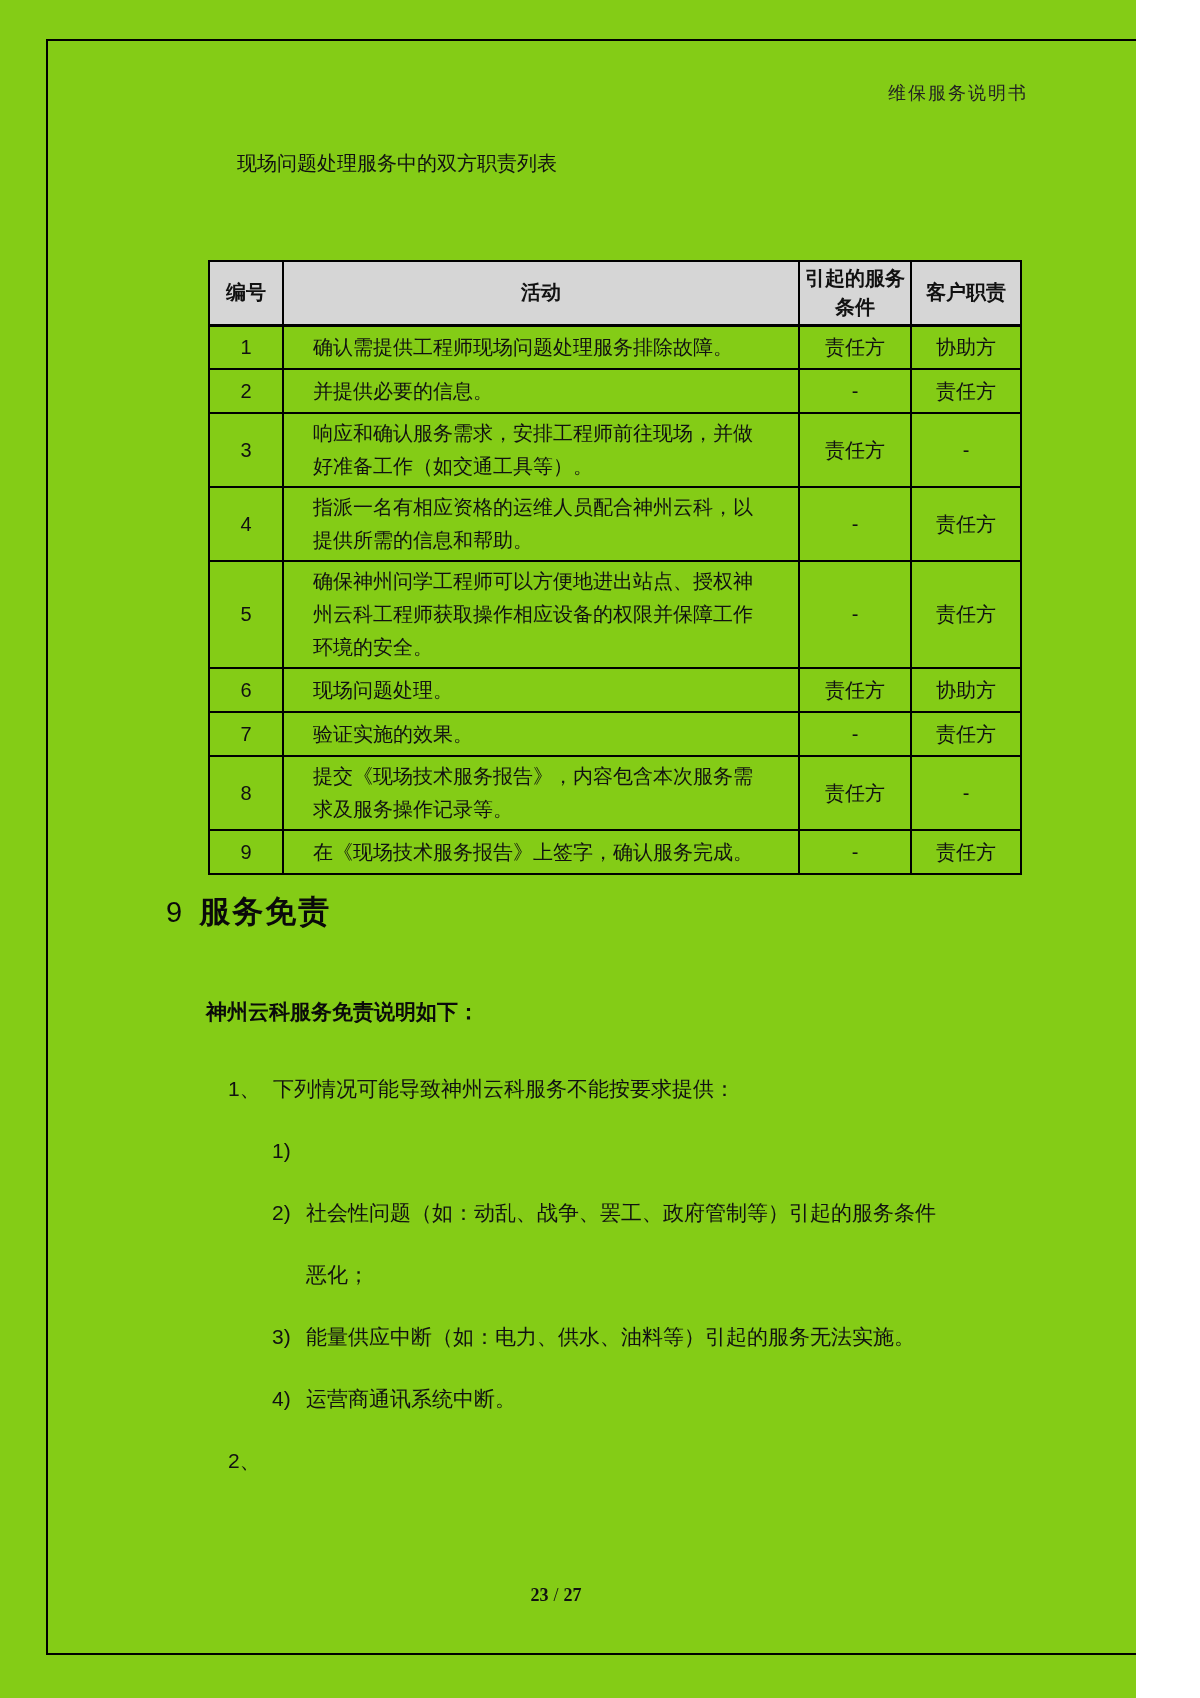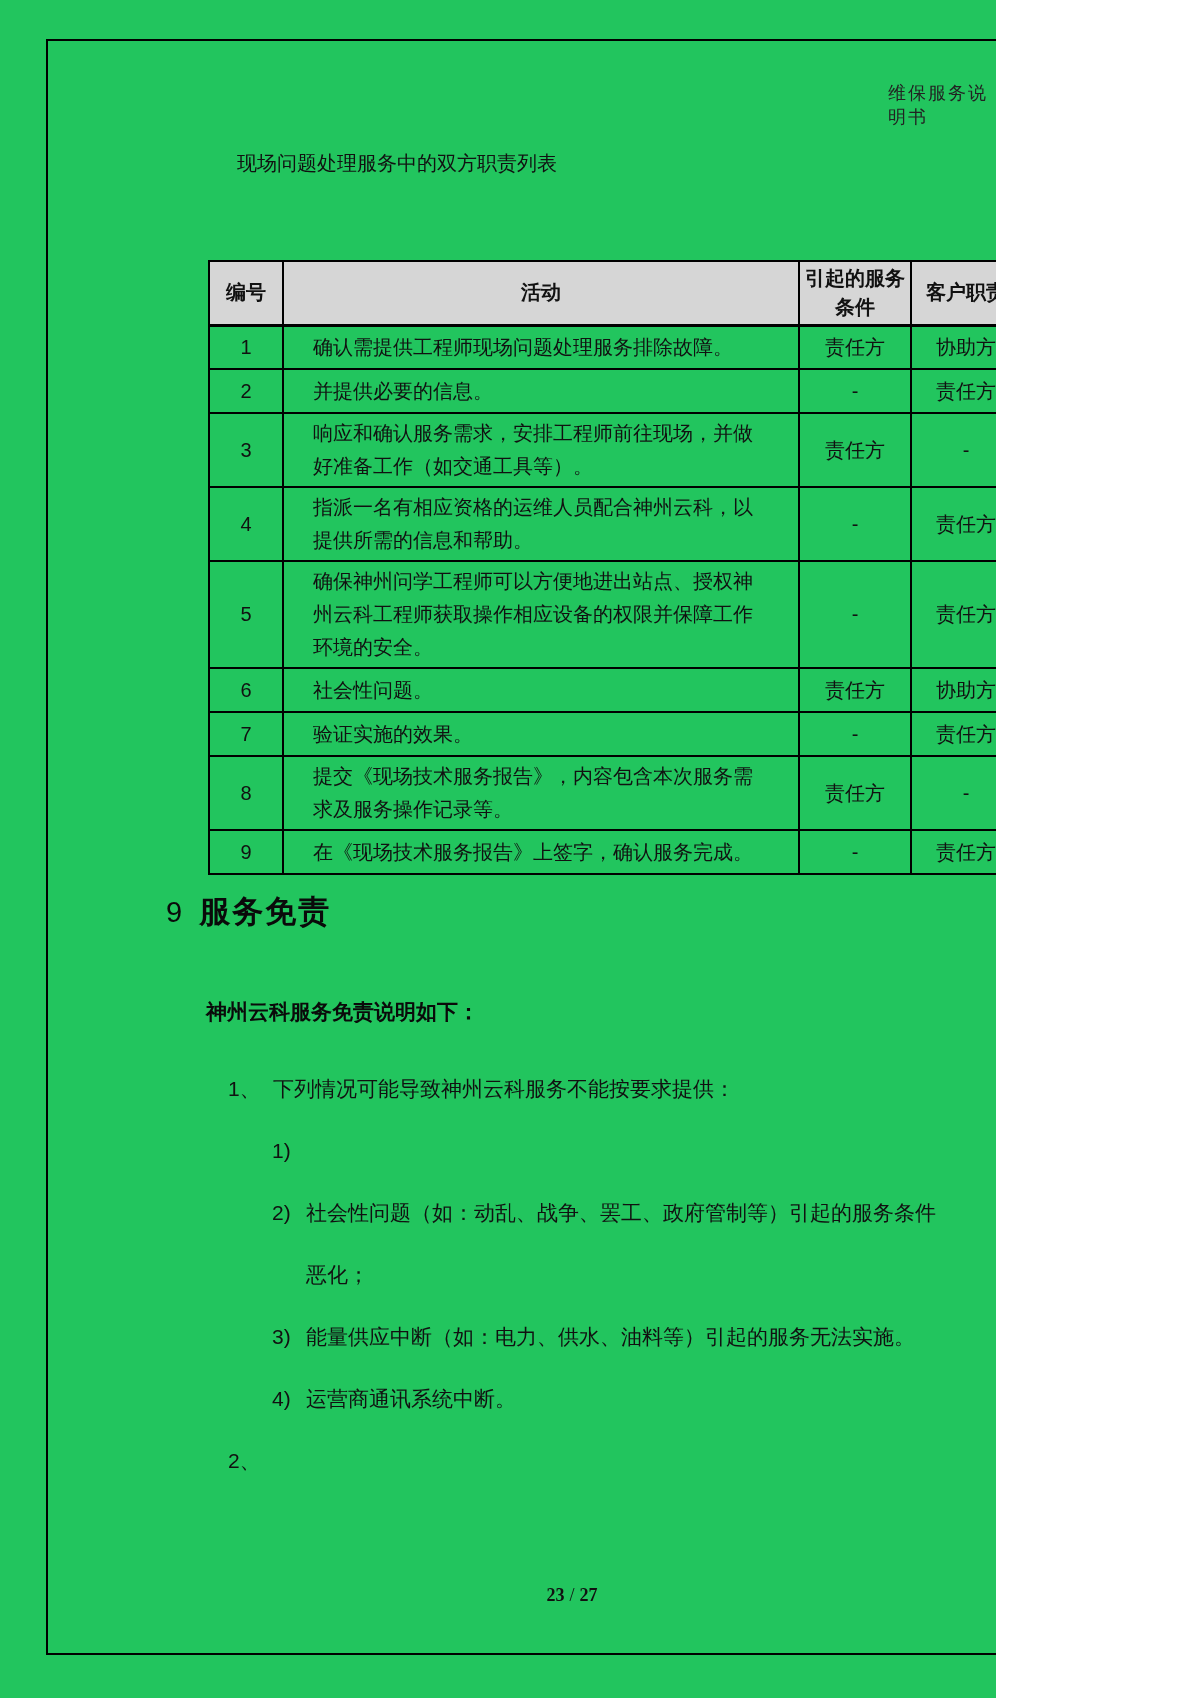--- a/index.html
+++ b/index.html
@@ -1,17 +1,17 @@
 <!DOCTYPE html>
 <html><head>
 <meta charset="utf-8">
 <style>
   html,body{margin:0;padding:0;background:#ffffff;}
   .page{
-    position:relative;width:996px;height:1698px;background:#22c55e;
+    position:relative;width:1136px;height:1698px;background:#84cc16;
     font-family:"Liberation Sans","DejaVu Sans",sans-serif;color:#111111;overflow:hidden;
   }
   .frame{
     position:absolute;left:46px;top:39px;width:1102px;height:1612px;
     border:2px solid #000000;
   }
   .doc-title{
     position:absolute;top:81px;left:888px;
     font-family:"Liberation Serif","DejaVu Serif",serif;
     font-size:18px;letter-spacing:2px;color:#222222;
@@ -45,21 +45,21 @@
   .list{position:absolute;top:1058px;left:206px;width:810px;}
   .line{height:62px;display:flex;align-items:center;white-space:nowrap;font-size:21px;color:#111111;}
   .l1{padding-left:22px;}
   .l2{padding-left:66px;}
   .c1{padding-left:67px;}
   .c2{padding-left:100px;}
   .m1{display:inline-block;width:45px;flex:0 0 45px;}
   .m2{display:inline-block;width:34px;flex:0 0 34px;}
 
   .footer{
-    position:absolute;top:1585px;left:516px;width:112px;text-align:center;
+    position:absolute;top:1585px;left:500px;width:112px;text-align:center;
     font-family:"Liberation Serif","DejaVu Serif",serif;
     font-size:18px;font-weight:700;color:#111111;
   }
   .footer .sep{font-weight:400;margin:0 5px;}
 </style>
 </head>
 <body>
 
 <div class="page">
 
@@ -110,21 +110,21 @@
         <td class="td-role">责任方</td>
       </tr>
       <tr class="rh-3">
         <td class="td-num">5</td>
         <td class="td-act">确保神州问学工程师可以方便地进出站点、授权神州云科工程师获取操作相应设备的权限并保障工作环境的安全。</td>
         <td class="td-role">-</td>
         <td class="td-role">责任方</td>
       </tr>
       <tr class="rh-1">
         <td class="td-num">6</td>
-        <td class="td-act">社会性问题。</td>
+        <td class="td-act">现场问题处理。</td>
         <td class="td-role">责任方</td>
         <td class="td-role">协助方</td>
       </tr>
       <tr class="rh-1">
         <td class="td-num">7</td>
         <td class="td-act">验证实施的效果。</td>
         <td class="td-role">-</td>
         <td class="td-role">责任方</td>
       </tr>
       <tr class="rh-2">

